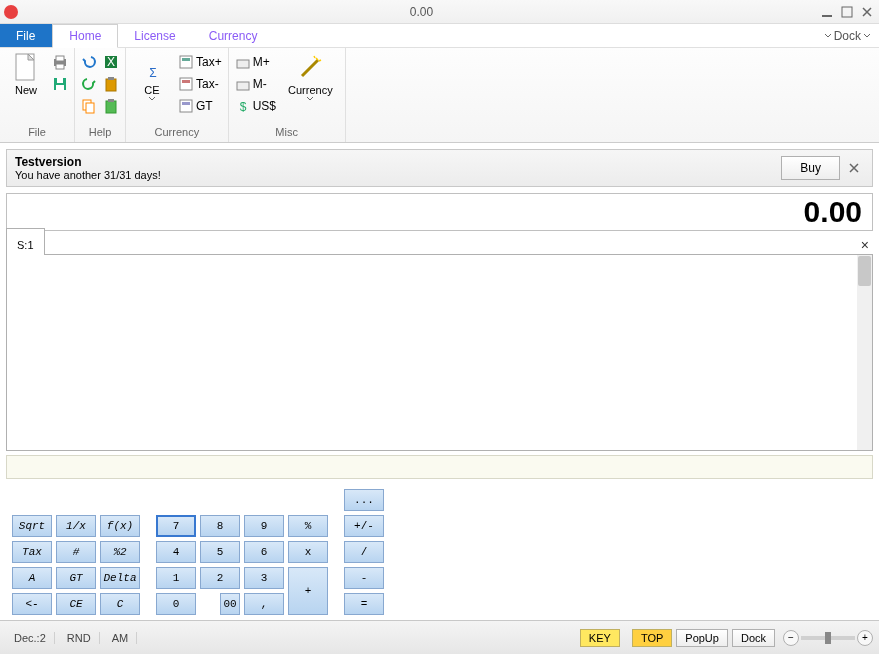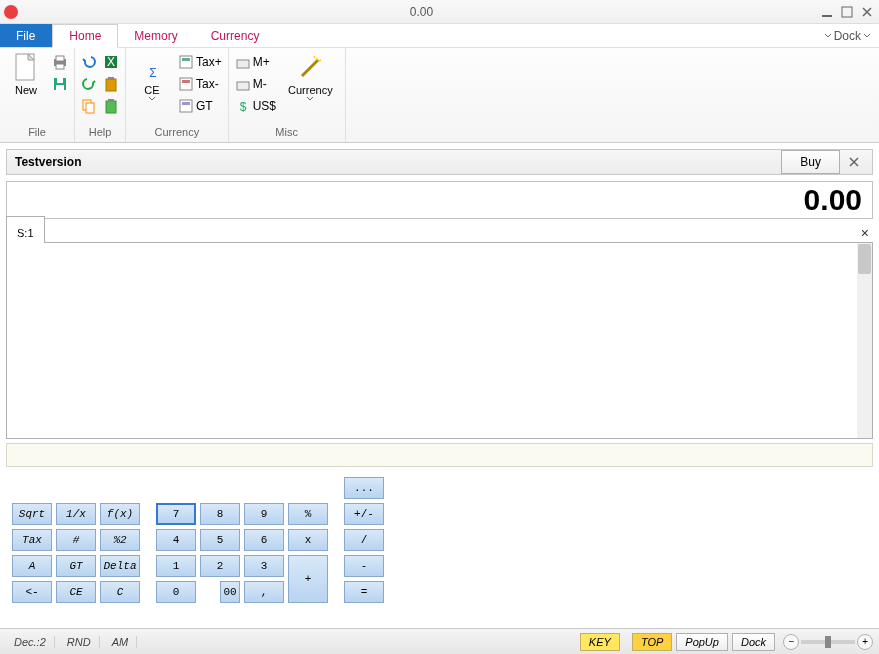--- a/index.html
+++ b/index.html
@@ -7,40 +7,40 @@
 
 
 .titlebar { height: 24px; background: linear-gradient(#f8f8f8, #f0f0f0); border-bottom: 1px solid #ddd; display: flex; align-items: center; padding: 0 4px; }
 .titlebar .app-icon { width: 14px; height: 14px; background: #e84040; border-radius: 50%; margin-right: 6px; }
 .titlebar .title { flex: 1; text-align: center; color: #555; }
 .titlebar .win-controls { display: flex; gap: 4px; }
 .titlebar .win-btn { width: 16px; height: 16px; display: flex; align-items: center; justify-content: center; color: #666; cursor: pointer; }
 
 
 .menubar { height: 24px; background: #fff; display: flex; align-items: stretch; border-bottom: 1px solid #e0e0e0; }
-.menu-tab { padding: 0 16px; display: flex; align-items: center; color: #be185d; cursor: pointer; border-right: 1px solid transparent; }
+.menu-tab { padding: 0 16px; display: flex; align-items: center; color: #8b5cf6; cursor: pointer; border-right: 1px solid transparent; }
 .menu-tab.file-tab { background: #1e74c8; color: #fff; }
 .menu-tab.active { background: #fff; border: 1px solid #d0d0d0; border-bottom: 1px solid #fff; margin-bottom: -1px; }
 .menubar .spacer { flex: 1; }
 .help-btn { padding: 0 8px; display: flex; align-items: center; color: #555; gap: 2px; }
 
 
 .ribbon { height: 95px; background: linear-gradient(#fdfdfd, #f5f5f5); border-bottom: 1px solid #ccc; display: flex; }
 .ribbon-group { border-right: 1px solid #e0e0e0; padding: 2px 4px; display: flex; flex-direction: column; }
 .ribbon-group-content { flex: 1; display: flex; align-items: flex-start; gap: 2px; }
 .ribbon-group-label { text-align: center; color: #666; font-size: 11px; padding: 2px 0; }
 .ribbon-bigbtn { display: flex; flex-direction: column; align-items: center; padding: 4px 8px; cursor: pointer; }
 .ribbon-bigbtn .icon { width: 28px; height: 28px; display: flex; align-items: center; justify-content: center; }
 .ribbon-bigbtn .lbl { margin-top: 2px; font-size: 11px; }
 .ribbon-col { display: flex; flex-direction: column; gap: 2px; padding-top: 2px; }
 .ribbon-smallbtn { display: flex; align-items: center; gap: 2px; padding: 2px; cursor: pointer; font-size: 11px; min-height: 20px; }
 .ribbon-smallbtn .ic { width: 16px; height: 16px; display: flex; align-items: center; justify-content: center; }
 
 
-.trial-banner { margin: 6px; border: 1px solid #c8c8c8; background: linear-gradient(#f6f6f6,#ececec); height: 26px; display: flex; align-items: center; padding: 0 8px; }
+.trial-banner { margin: 6px; border: 1px solid #c8c8c8; background: linear-gradient(#f6f6f6,#ececec); height: 38px; display: flex; align-items: center; padding: 0 8px; }
 .trial-text { flex: 1; }
 .trial-text .tt1 { font-weight: bold; }
 .trial-text .tt2 { font-size: 11px; }
 .trial-btn { border: 1px solid #b0b0b0; background: linear-gradient(#fff,#eee); padding: 4px 18px; margin-left: 6px; cursor: pointer; font-size: 12px; }
 .trial-close { margin-left: 8px; color: #666; cursor: pointer; width: 16px; text-align: center; }
 
 
 .display { margin: 2px 6px; height: 38px; border: 1px solid #c0c0c0; background: #fff; display: flex; align-items: center; justify-content: flex-end; padding: 0 10px; font-size: 30px; font-weight: bold; font-family: Arial, sans-serif; }
 
 
@@ -60,21 +60,21 @@
 .keypad-wrap { margin: 4px 6px 6px 6px; padding: 6px; background: #fff; }
 .keypad { display: flex; gap: 16px; }
 .key-grid { display: grid; gap: 4px; }
 .kg-func { grid-template-columns: repeat(3, 40px); grid-template-rows: repeat(5, 22px); font-style: italic; }
 .kg-num { grid-template-columns: repeat(4, 40px); grid-template-rows: repeat(5, 22px); }
 .kg-op { grid-template-columns: 40px; grid-template-rows: repeat(5, 22px); }
 .key { background: linear-gradient(#d8e8f8,#b8d4f0); border: 1px solid #88a8d0; display: flex; align-items: center; justify-content: center; font-family: "Courier New", monospace; font-size: 11px; cursor: pointer; }
 .key.sel { border: 2px solid #3878d0; }
 
 
-.statusbar { position: absolute; bottom: 0; left: 0; right: 0; height: 26px; background: linear-gradient(#f4f4f4,#e6e6e6); border-top: 1px solid #c8c8c8; display: flex; align-items: center; padding: 12px 6px; gap: 4px; font-style: italic; }
+.statusbar { position: absolute; bottom: 0; left: 0; right: 0; height: 34px; background: linear-gradient(#f4f4f4,#e6e6e6); border-top: 1px solid #c8c8c8; display: flex; align-items: center; padding: 12px 6px; gap: 4px; }
 .status-cell { padding: 0 8px; border-right: 1px solid #d0d0d0; color: #444; font-size: 11px; }
 .statusbar .stspacer { flex: 1; }
 .status-btn { padding: 2px 8px; border: 1px solid #c0b060; font-size: 11px; cursor: pointer; }
 .status-btn.key { background: #ffe860; font-family: inherit; }
 .status-btn.top { background: #ffd040; font-family: inherit; margin-left: 8px; }
 .status-btn.plain { background: linear-gradient(#fff,#eee); border-color: #b0b0b0; }
 .zoom-ctrl { display: flex; align-items: center; gap: 2px; margin-left: 4px; }
 .zoom-btn { width: 16px; height: 16px; border: 1px solid #b0b0b0; border-radius: 8px; display: flex; align-items: center; justify-content: center; background: #f8f8f8; cursor: pointer; font-size: 10px; }
 .zoom-track { width: 54px; height: 4px; background: #d0d0d0; position: relative; }
 .zoom-thumb { position: absolute; left: 50%; top: -4px; width: 6px; height: 12px; background: #888; transform: translateX(-50%); }
@@ -102,21 +102,21 @@
         <svg width="12" height="12">
           <path d="M2 2 L10 10 M10 2 L2 10" stroke="#666" stroke-width="1.5"></path>
         </svg>
       </div>
   </div>
 </div>
 
 <div class="menubar">
   <div class="menu-tab file-tab">File</div>
   <div class="menu-tab active">Home</div>
-  <div class="menu-tab">Memory</div>
+  <div class="menu-tab">License</div>
   <div class="menu-tab">Currency</div>
   <div class="spacer"></div>
   <div class="help-btn">
     <svg width="8" height="8">
         <path d="M1 2 L4 5 L7 2" fill="none" stroke="#666"></path>
       </svg>
     <span>Dock</span>
     <svg width="8" height="8">
         <path d="M1 2 L4 5 L7 2" fill="none" stroke="#666"></path>
       </svg>
@@ -303,20 +303,21 @@
           </svg>
       </div>
     </div>
     <div class="ribbon-group-label">Misc</div>
   </div>
 </div>
 
 <div class="trial-banner">
   <div class="trial-text">
     <div class="tt1">Testversion</div>
+    <div class="tt2">You have another 31/31 days!</div>
   </div>
   <button class="trial-btn">Buy</button>
   <div class="trial-close">
       <svg width="12" height="12">
         <path d="M2 2 L10 10 M10 2 L2 10" stroke="#666" stroke-width="1.5"></path>
       </svg>
     </div>
 </div>
 
 <div class="display">0.00</div>

